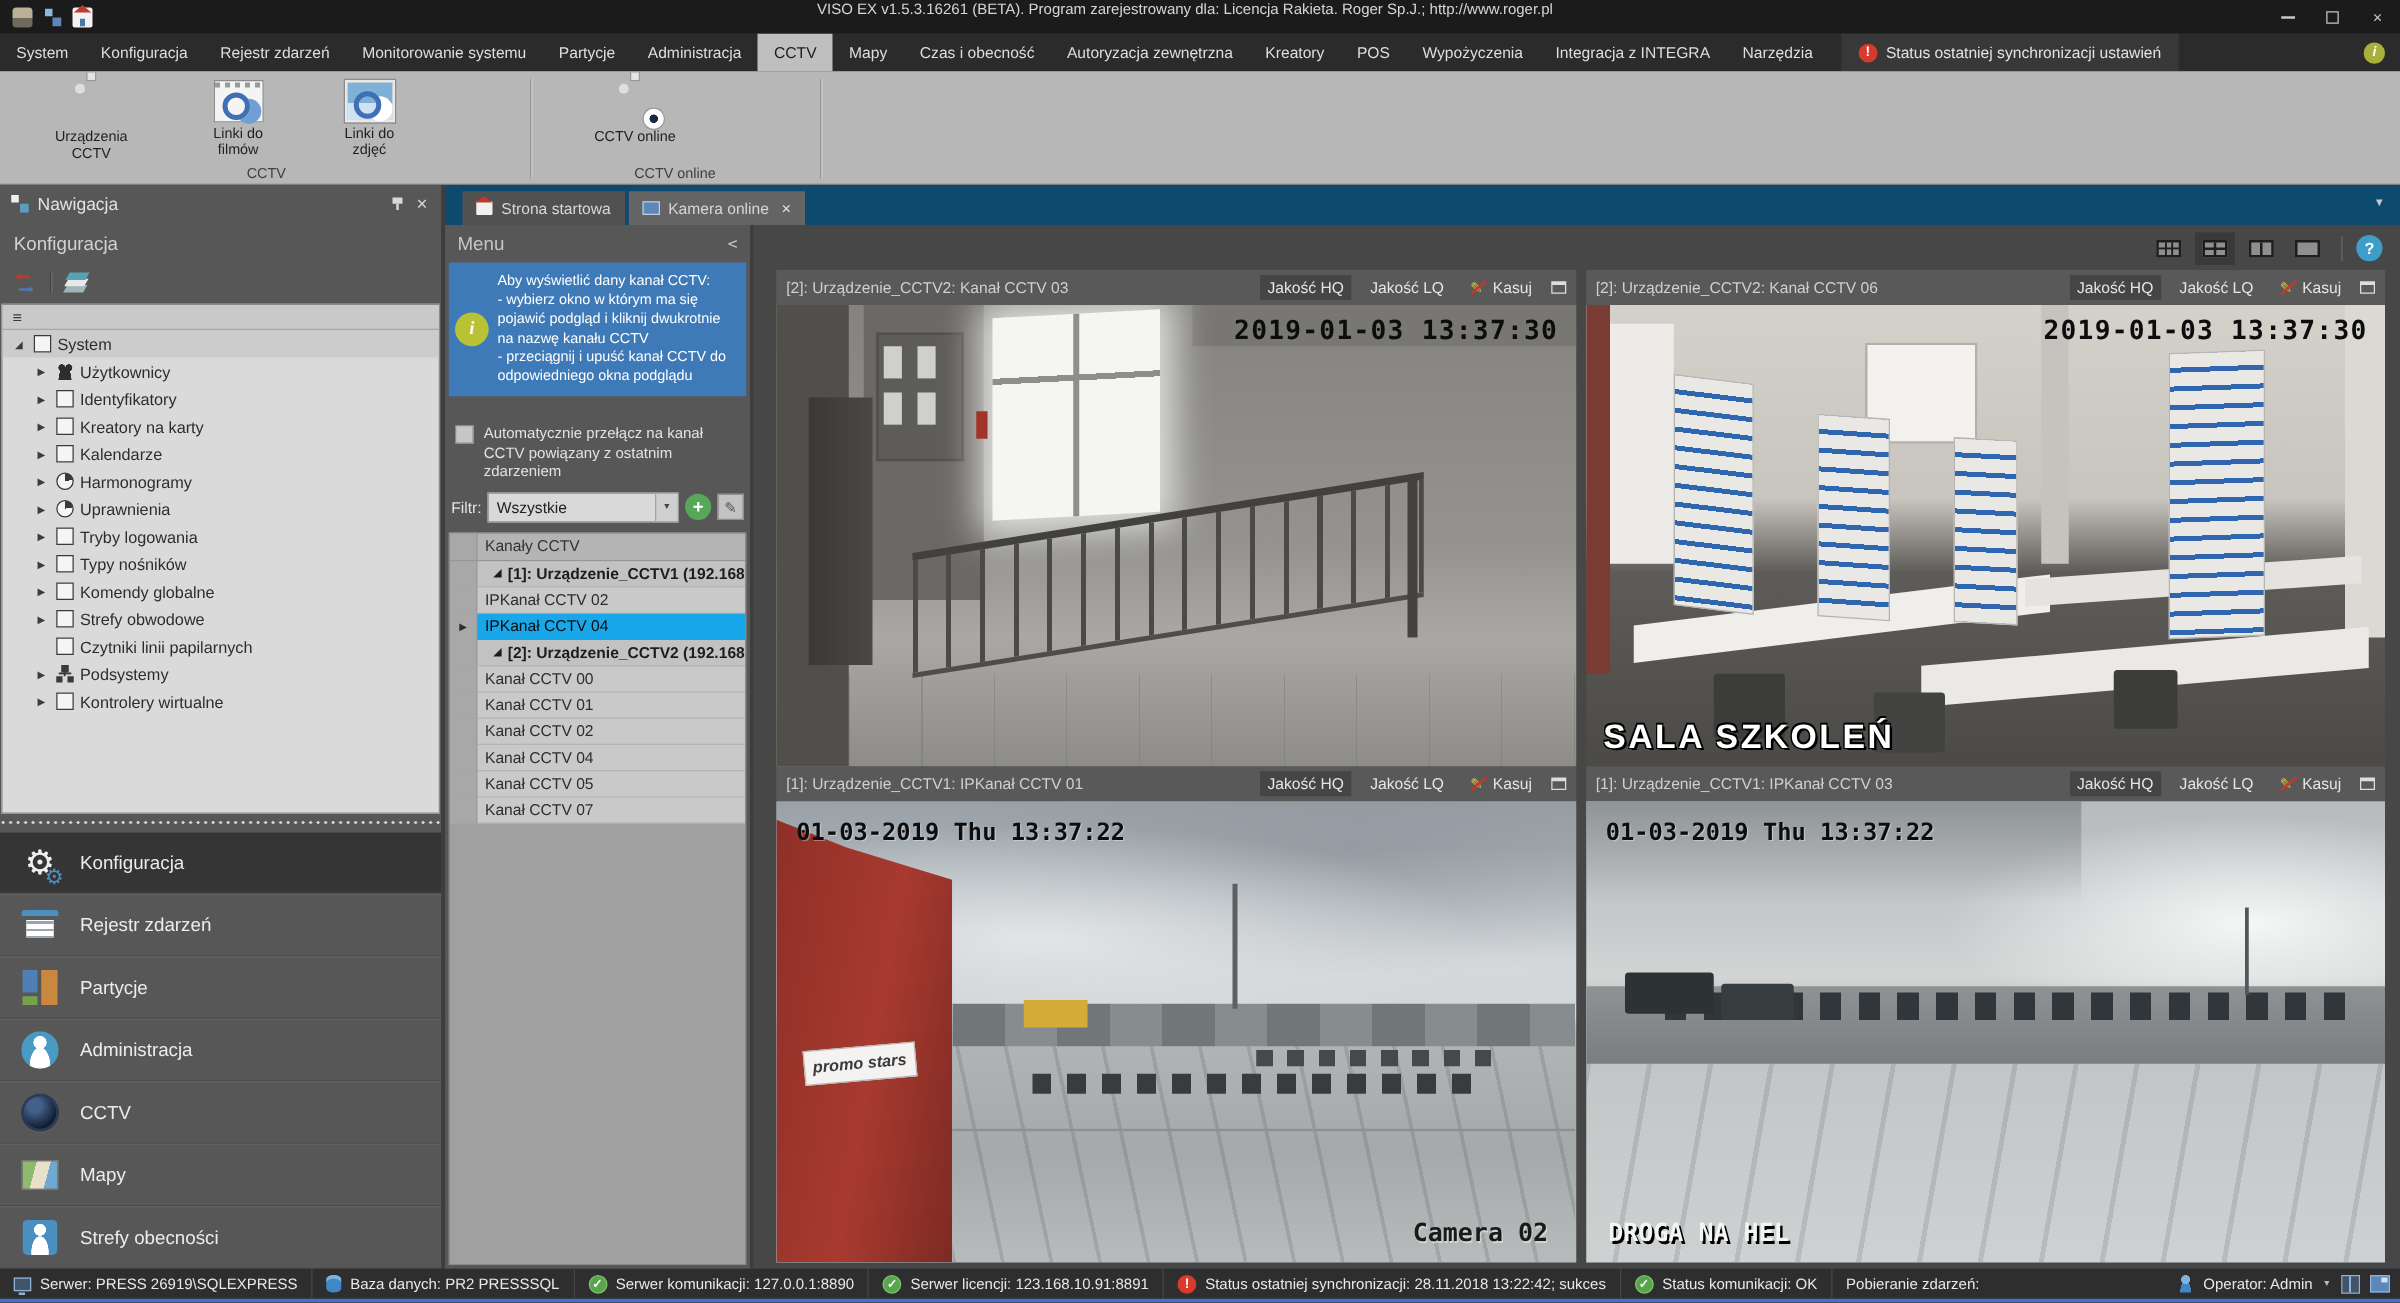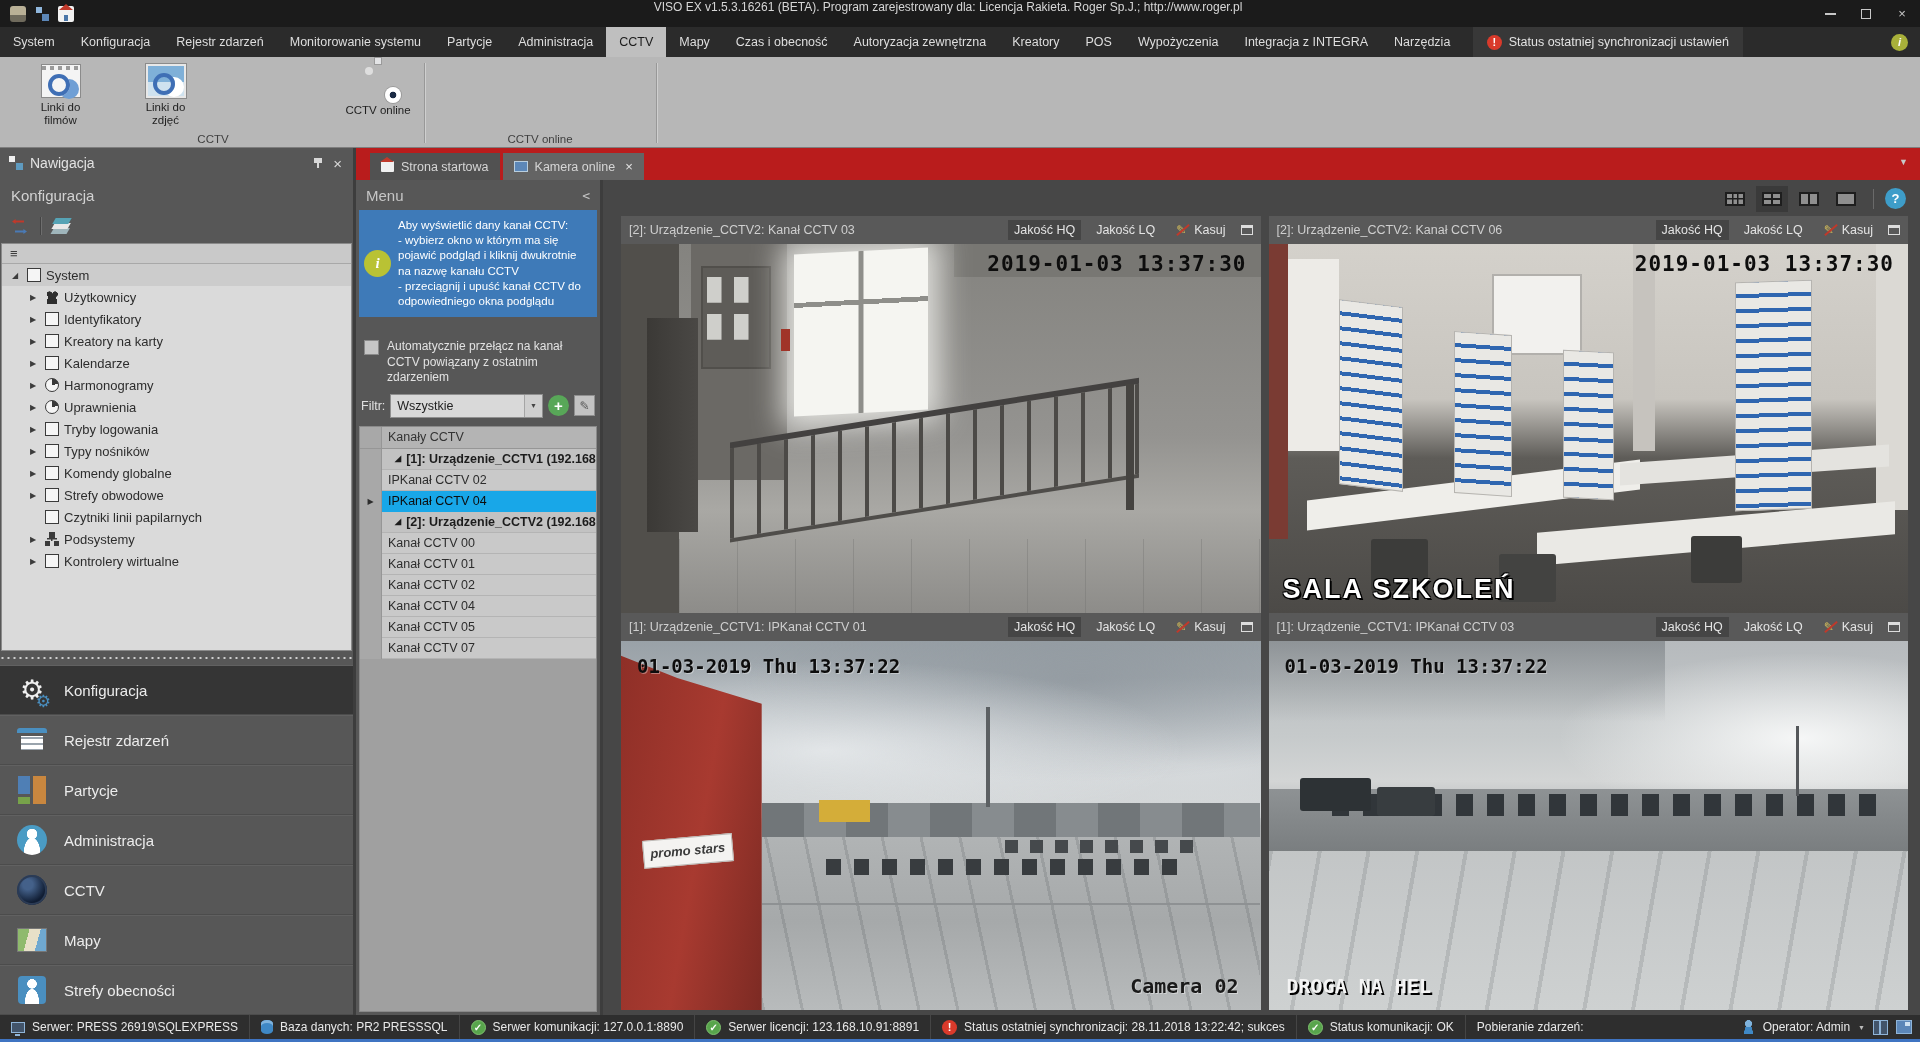--- a/index.html
+++ b/index.html
@@ -89,21 +89,21 @@
 .gear-big{font-size:27px;color:#f0f0f0;line-height:1}
 .gear-small{position:absolute;right:-2px;bottom:-4px;font-size:17px;color:#4a8fc0;line-height:1}
 .ico-log{width:30px;height:25px;background:#fff;border-radius:3px;border-top:5px solid #4a8fc0;background-image:repeating-linear-gradient(180deg,transparent 0 4px,#9aa4ad 4px 6px);background-clip:content-box;padding:3px 4px}
 .ico-part{width:28px;height:28px;background:linear-gradient(#4f7fb5,#4f7fb5) 0 0/12px 18px no-repeat,linear-gradient(#c9873f,#c9873f) 15px 0/13px 28px no-repeat,linear-gradient(#b5433a,#b5433a) 15px 0/13px 12px no-repeat,linear-gradient(#77a24a,#77a24a) 0 21px/12px 7px no-repeat}
 .ico-admin{width:30px;height:30px;border-radius:50%;background:radial-gradient(circle at 50% 30%,#fff 5px,transparent 5.5px),radial-gradient(ellipse at 50% 95%,#fff 38%,transparent 40%),#4a9bc4}
 .ico-cctv{width:30px;height:30px;border-radius:50%;background:radial-gradient(circle at 36% 32%,#5e7volta 0,#44618a 20%,#101d33 65%);background:radial-gradient(circle at 36% 32%,#44618a 18%,#101d33 65%);box-shadow:inset 0 0 0 2px #2b3b55}
 .ico-map{width:30px;height:24px;border:1px solid #777;background:linear-gradient(105deg,#8fba6d 0 34%,#e8e0c8 34% 67%,#6fa8d0 67%)}
 .ico-strefy{width:28px;height:28px;border-radius:4px;background:radial-gradient(circle at 50% 28%,#fff 4.6px,transparent 5px),radial-gradient(ellipse at 50% 92%,#fff 34%,transparent 36%),#4a8fc0}
 
 
-.content{flex:1;display:flex;flex-direction:column;min-width:0;background:#b91c1c}
+.content{flex:1;display:flex;flex-direction:column;min-width:0;background:#0c4a6e}
 .tabstrip{height:32px;flex:none;display:flex;align-items:flex-end;padding-left:14px;position:relative}
 .tab{height:27px;display:flex;align-items:center;gap:7px;padding:0 11px;font-size:12.5px;color:#d6d6d6;background:#515151;margin-right:3px}
 .tab.active{background:#646464}
 .tab-home-ico{width:13px;height:11px;background:#f0f0f0;position:relative;border-radius:1px}
 .tab-home-ico::before{content:"";position:absolute;left:-1px;top:-4px;border-left:7.5px solid transparent;border-right:7.5px solid transparent;border-bottom:5px solid #c0392b}
 .tab-cam-ico{width:14px;height:11px;border:1.5px solid #b9cede;background:#5c87b8}
 .tab .tx{color:#e4e4e4;font-size:13px;margin-left:3px}
 .strip-caret{position:absolute;right:12px;top:9px;color:#c8c8c8;font-size:9px}
 .workspace{flex:1;display:flex;min-height:0}
 
@@ -280,20 +280,24 @@
     <span class="mitem">Narzędzia</span>
     <div class="mb-note">
       <span class="note-dot">!</span>
       <span>Status ostatniej synchronizacji ustawień</span>
     </div>
     <span class="mb-help">i</span>
   </div>
 
   <div class="ribbon">
     <div class="rb-row">
+      <div class="rbtn" style="width:130px">
+        <span class="rico"><span class="lens"></span></span>
+        <span style="width:86px">Urządzenia CCTV</span>
+      </div>
       <div class="rbtn" style="width:105px">
         <span class="rico film"></span>
         <span style="width:64px">Linki do filmów</span>
       </div>
       <div class="rbtn" style="width:105px">
         <span class="rico photo"></span>
         <span style="width:64px">Linki do zdjęć</span>
       </div>
       <div class="rbtn" style="width:150px;margin-left:85px">
         <span class="rico online"><span class="lens"></span></span>

